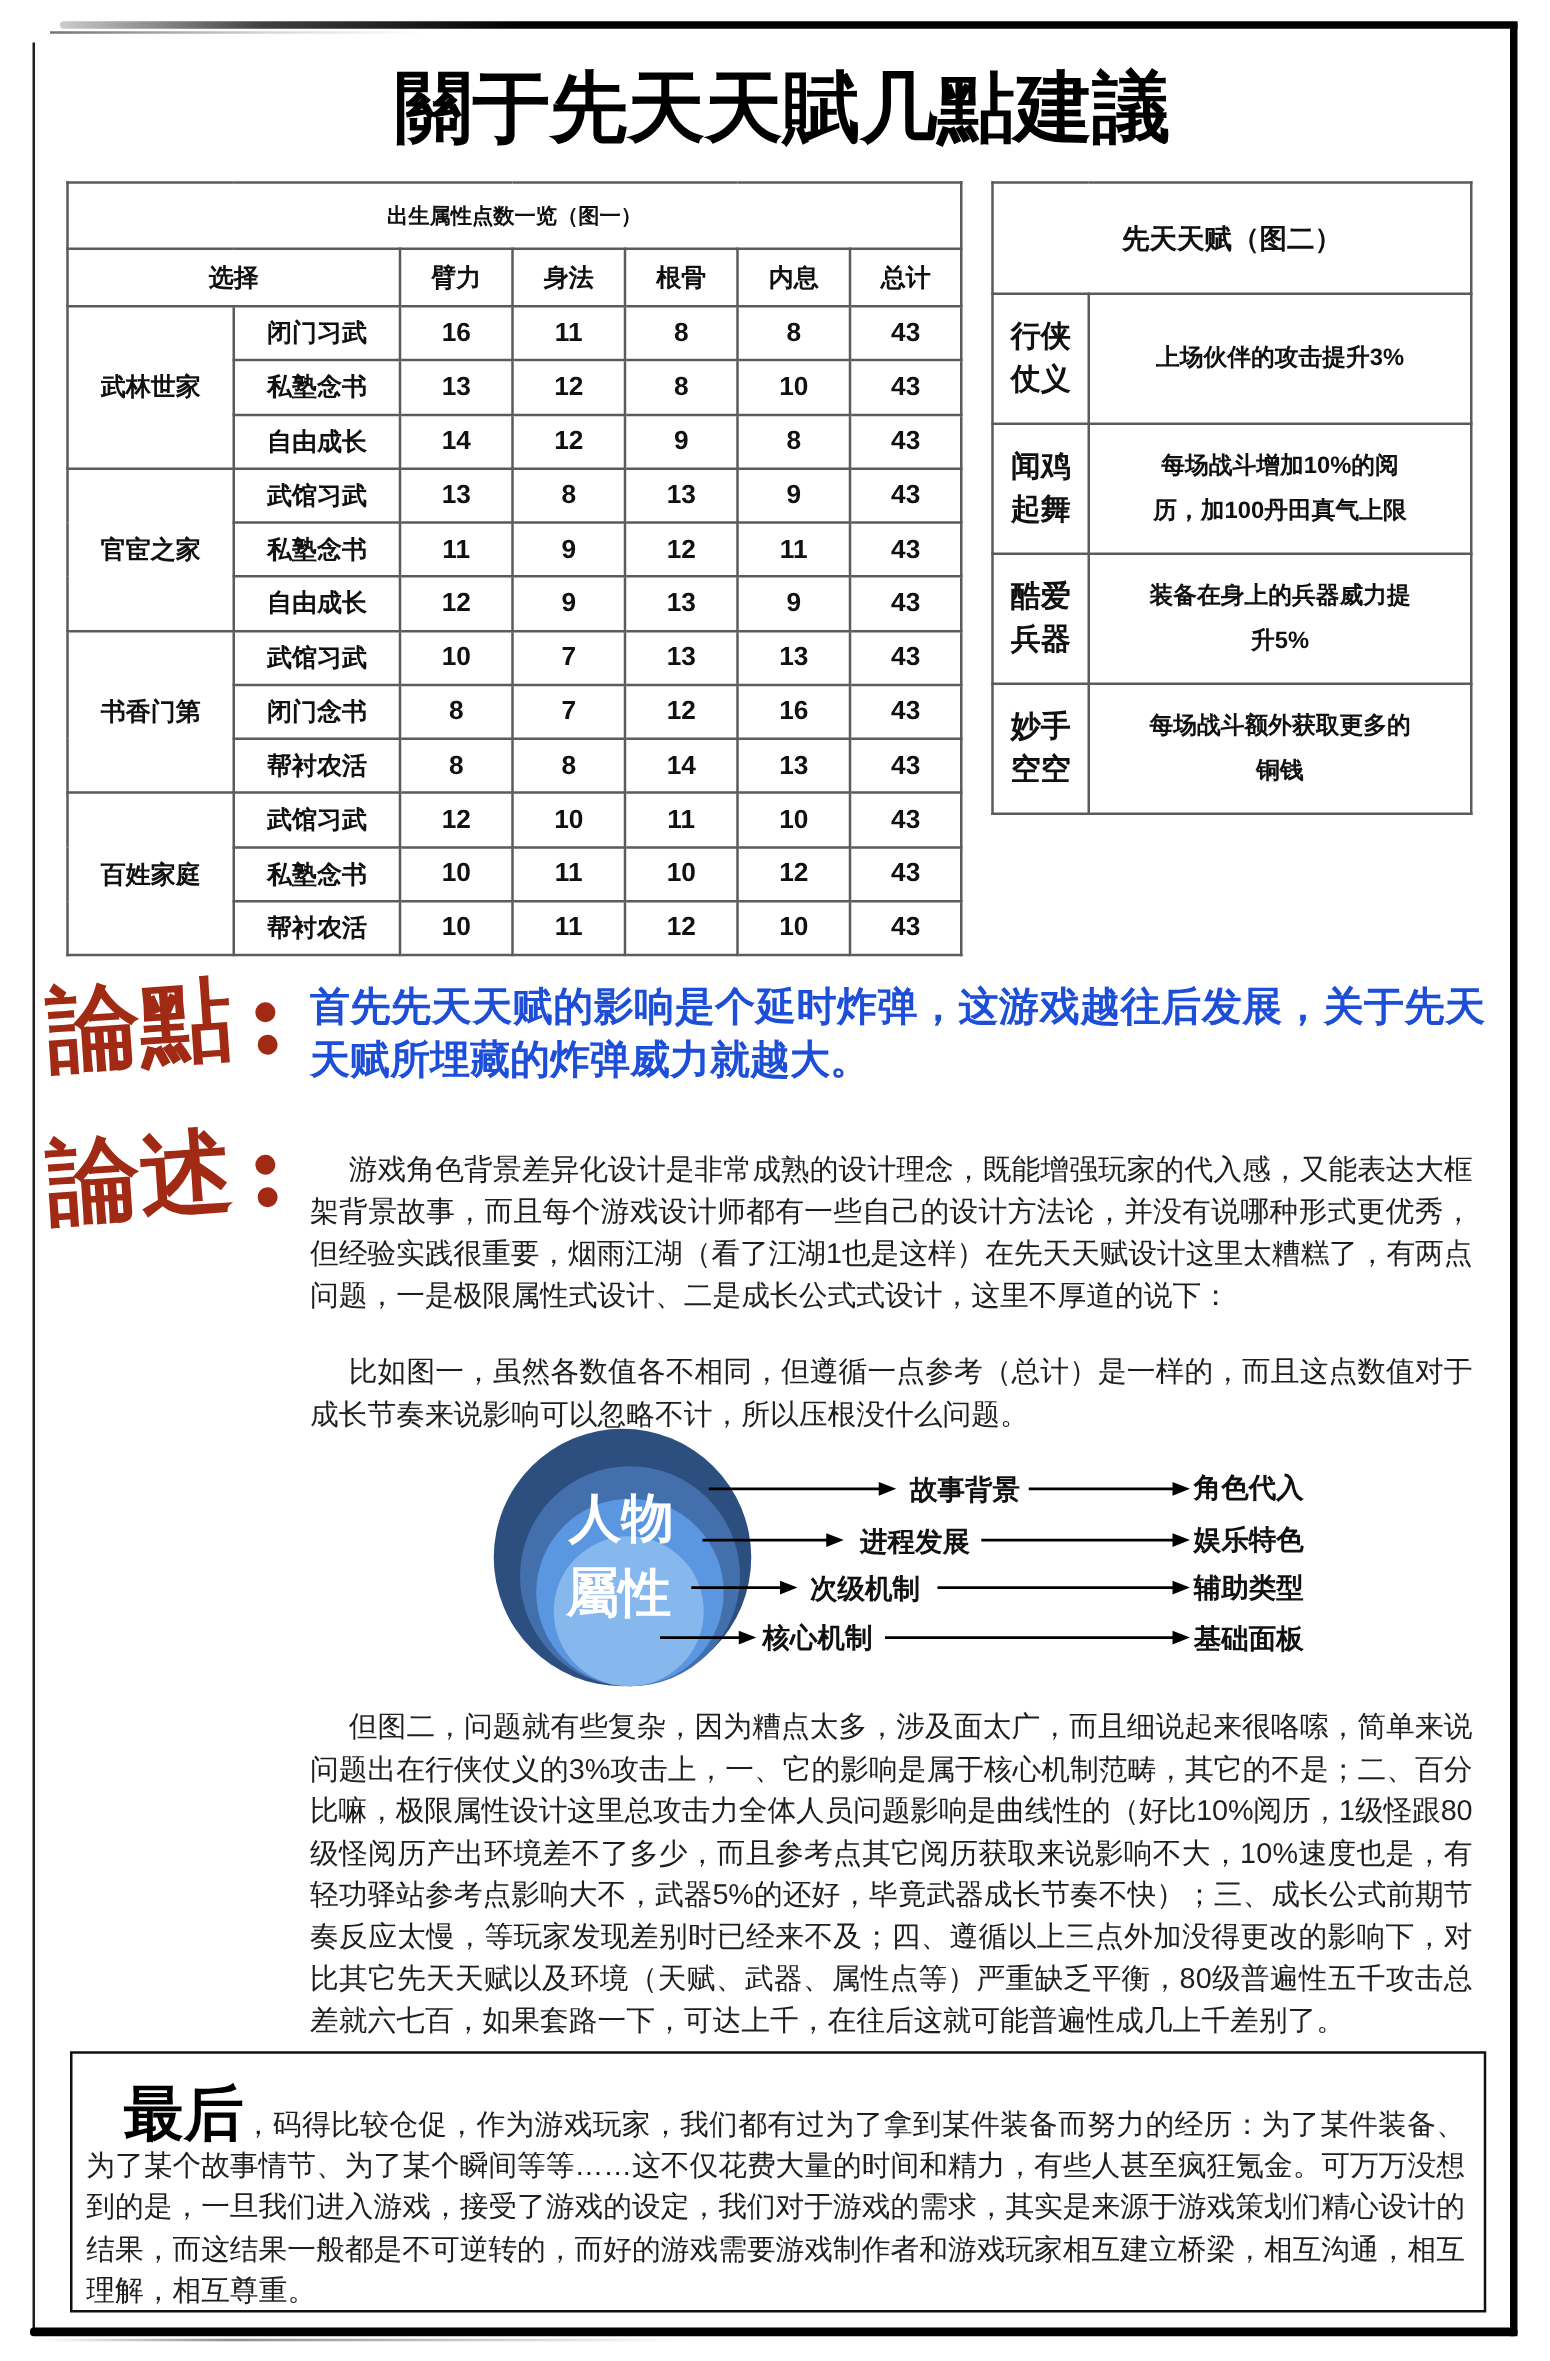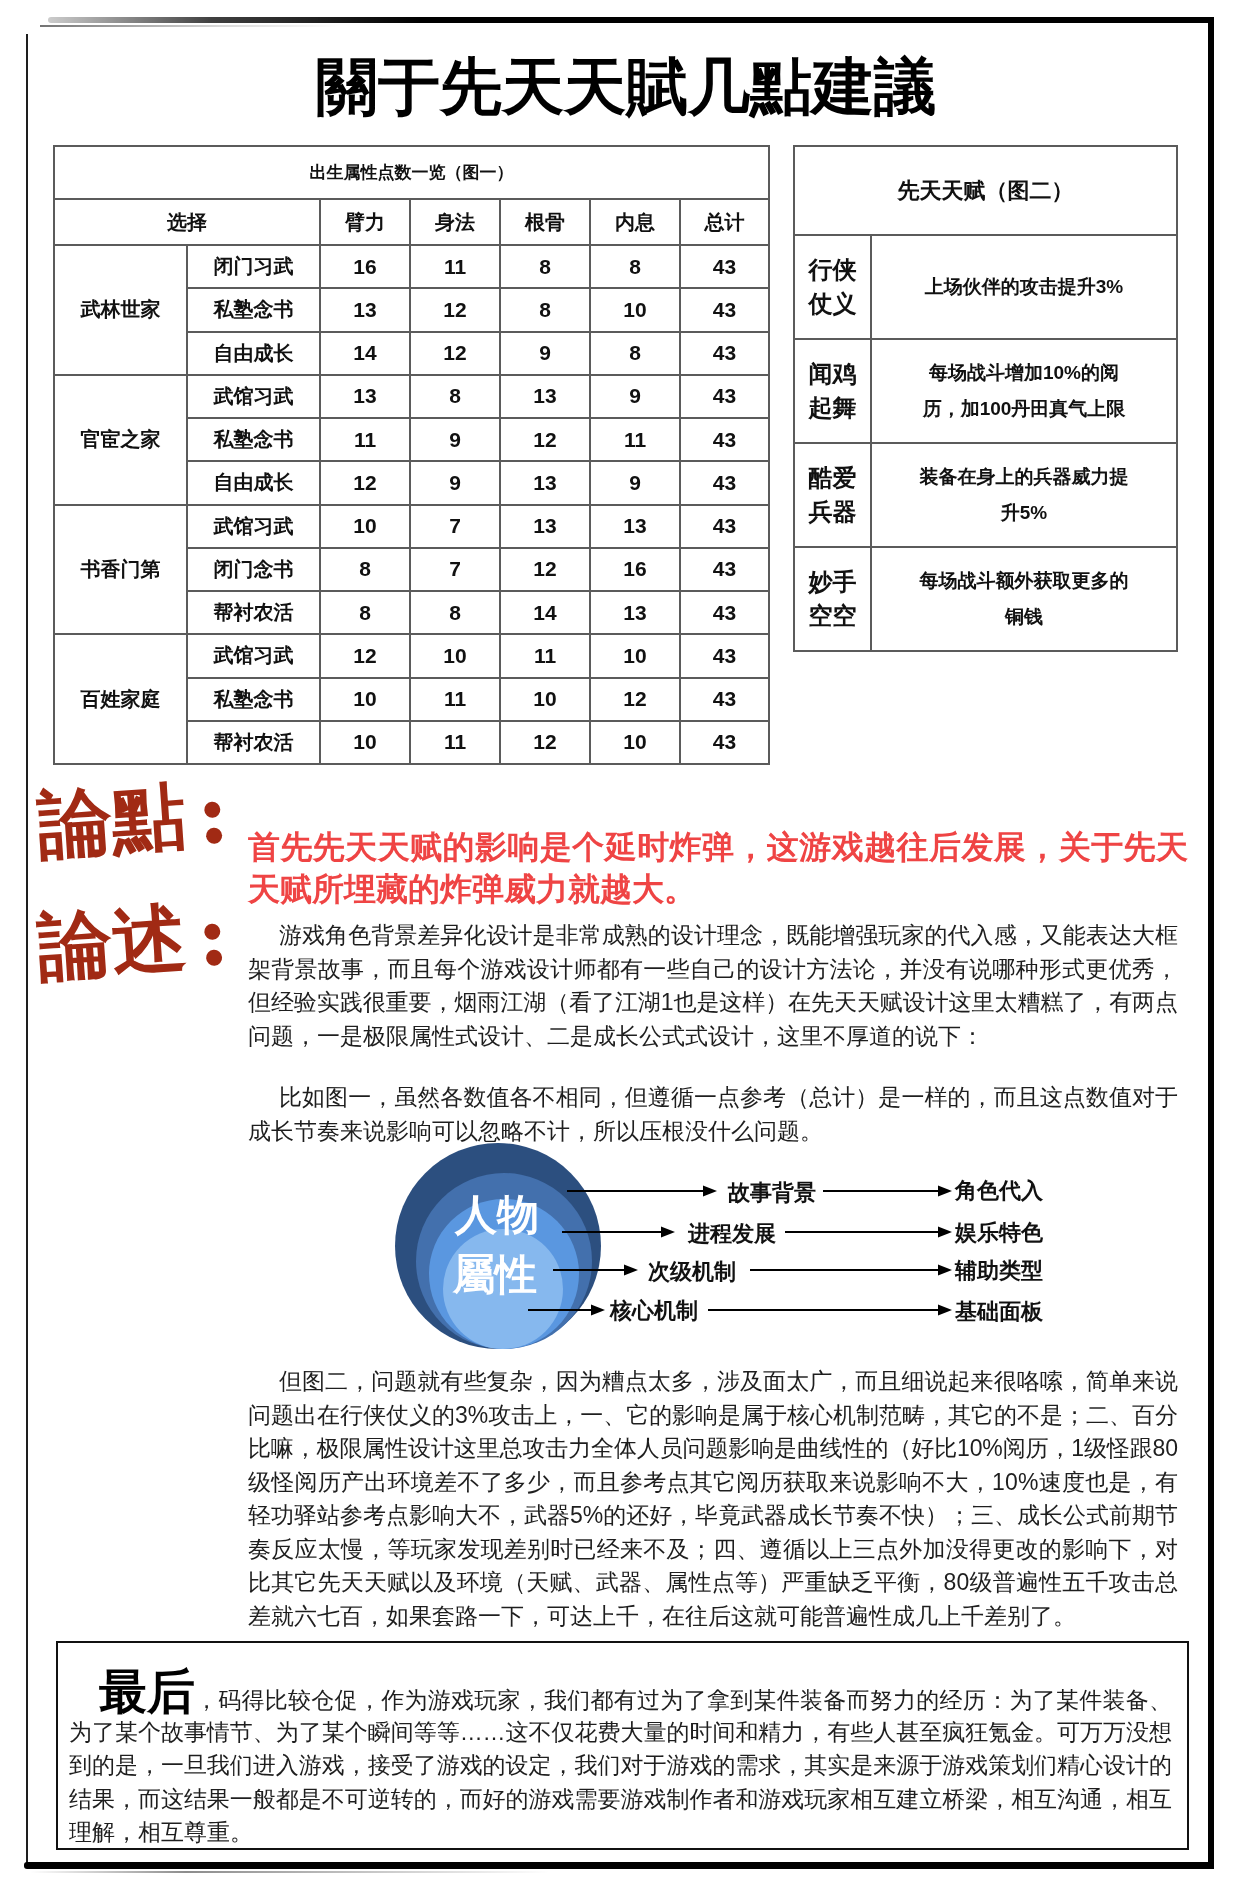--- a/index.html
+++ b/index.html
@@ -28,21 +28,21 @@
 .t2 tr.cap td{height:89px;font-size:22px;font-weight:600;}
 .t2 tr.row td{height:104px;}
 .t2 td.name{font-size:24px;line-height:34px;}
 .t2 td.name span{display:inline-block;width:2em;word-break:break-all;white-space:normal;}
 .t2 td.desc{font-size:19px;line-height:36px;}
 .t2 td.desc div{white-space:nowrap;}
 
 .red-label{width:200px;height:84px;font-family:"Liberation Serif","DejaVu Serif",serif;font-weight:bold;font-size:74px;line-height:84px;transform:rotate(-4deg);transform-origin:0 50%;white-space:nowrap;color:#a12a14;}
 .red-label .dot{position:absolute;left:167px;width:16px;height:16px;border-radius:50%;background:#a12a14;}
 
-.thesis-text{left:248px;top:826px;width:940px;font-size:32px;line-height:42px;font-weight:900;color:#ef4444;}
+.thesis-text{left:248px;top:784px;width:940px;font-size:32px;line-height:42px;font-weight:900;color:#1d4ed8;}
 .para{left:248px;width:930px;font-size:23px;line-height:33.5px;color:#1e1e1e;}
 .ln{white-space:nowrap;}
 .para .ln.first{padding-left:31px;}
 .conclusion{left:56px;top:1641px;width:1133px;height:209px;border:2px solid #111;padding:25px 15px 4px 11px;font-size:23px;line-height:33.3px;color:#1e1e1e;}
 .conclusion .ln.first{padding-left:30px;height:48px;line-height:48px;}
 .lead{font-family:"Liberation Serif","DejaVu Serif",serif;font-weight:bold;font-size:48px;color:#000;}
 svg text{font-family:"Liberation Sans","DejaVu Sans",sans-serif;}
 </style>
 </head>
 <body>

